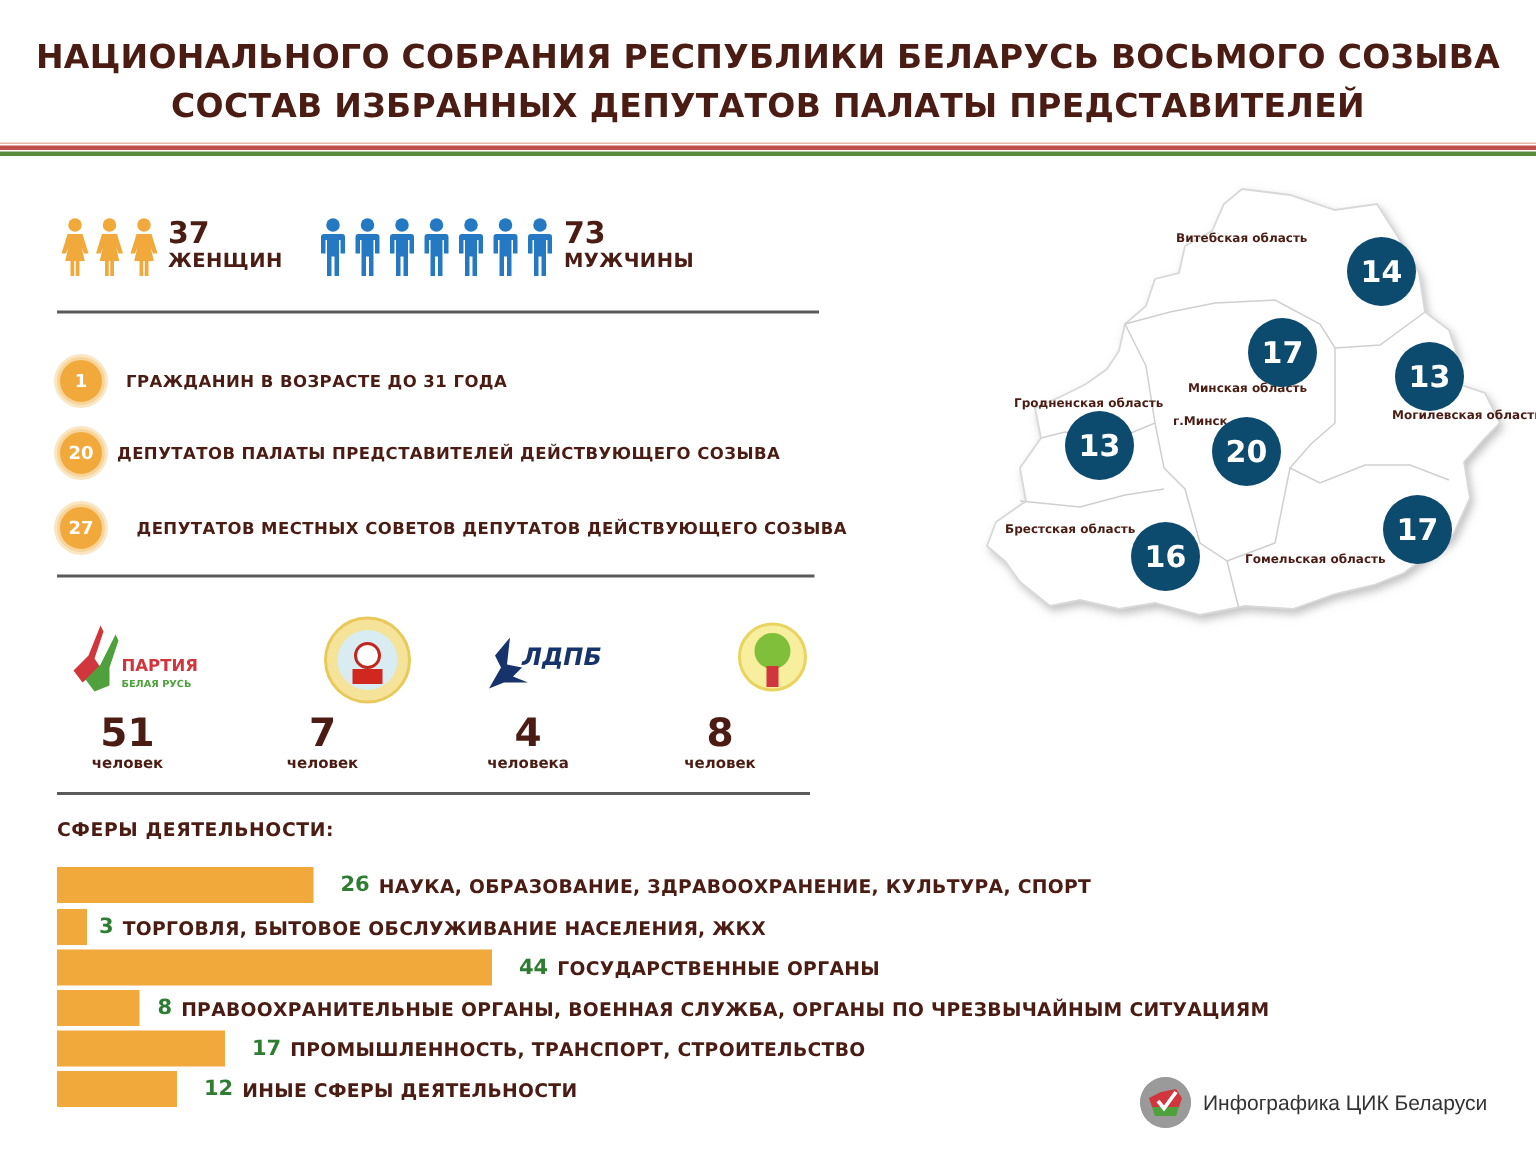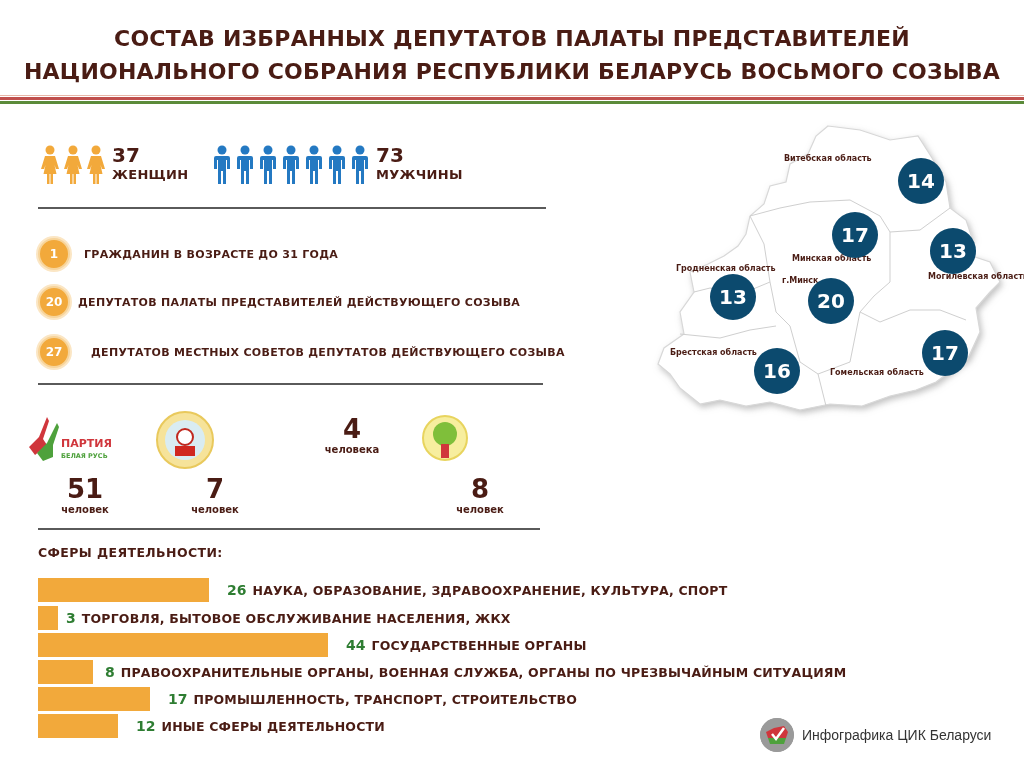--- a/index.html
+++ b/index.html
@@ -26,21 +26,21 @@
 
   .hr { position: absolute; left: 38px; height: 2px; background: #5a5a5a; }
 
   .fact { position: absolute; left: 38px; display: flex; align-items: center; }
   .fact .badge { width: 32px; height: 32px; border-radius: 50%; background: #f2a93b;
                  border: 2px solid #f7d49a; color: #fff; font-weight: bold; font-size: 12px;
                  display: flex; align-items: center; justify-content: center; box-shadow: 0 0 0 2px #fbe6c4; }
   .fact .txt { margin-left: 14px; font-weight: bold; font-size: 11px; letter-spacing: 0.3px; white-space: nowrap; }
 
   .party { position: absolute; top: 410px; width: 120px; text-align: center; }
-  .party .logo { height: 60px; display: flex; align-items: center; justify-content: flex-start; }
+  .party .logo { height: 60px; display: flex; align-items: center; justify-content: flex-end; }
   .party .num { font-weight: bold; font-size: 26px; line-height: 30px; margin-top: 4px; }
   .party .unit { font-weight: bold; font-size: 10px; color: #4a1c14; }
 
   .section-label { position: absolute; left: 38px; top: 545px; font-weight: bold; font-size: 12.5px; letter-spacing: 0.4px; text-align: right; }
 
   .bar-row { position: absolute; left: 38px; height: 24px; display: flex; align-items: center; }
   .bar { height: 24px; background: #f2a93b; }
   .bar-val { font-weight: bold; color: #2e7d32; font-size: 14px; margin-left: 8px; }
   .bar-lbl { font-weight: bold; font-size: 12.5px; margin-left: 6px; letter-spacing: 0.2px; white-space: nowrap; }
 
@@ -51,22 +51,22 @@
                    color: #fff; font-weight: bold; font-size: 20px; display: flex; align-items: center; justify-content: center; }
 
   .footer { position: absolute; left: 760px; top: 718px; display: flex; align-items: center; }
   .footer .flogo { width: 34px; height: 34px; border-radius: 50%; background: #9a9a9a; position: relative; overflow: hidden; }
   .footer .ftext { margin-left: 8px; font-family: "Liberation Sans", sans-serif; font-size: 14px; color: #333; }
 </style>
 </head>
 <body>
 
 <div class="title">
+  <span class="title-line">НАЦИОНАЛЬНОГО СОБРАНИЯ РЕСПУБЛИКИ БЕЛАРУСЬ ВОСЬМОГО СОЗЫВА</span>
   <span class="title-line">СОСТАВ ИЗБРАННЫХ ДЕПУТАТОВ ПАЛАТЫ ПРЕДСТАВИТЕЛЕЙ</span>
-  <span class="title-line">НАЦИОНАЛЬНОГО СОБРАНИЯ РЕСПУБЛИКИ БЕЛАРУСЬ ВОСЬМОГО СОЗЫВА</span>
 </div>
 <div class="stripe thin"></div>
 <div class="stripe red"></div>
 <div class="stripe green"></div>
 
 <div class="people" style="left:40px;">
   <div class="figs">
     <div class="fig">
       <svg viewBox="0 0 20 40">
           <circle cx="10" cy="5" r="4.5" fill="#f2a93b"></circle>
@@ -180,20 +180,26 @@
       <circle cx="30" cy="30" r="20" fill="#d9ecf2"></circle>
       <circle cx="30" cy="27" r="8" fill="#fff" stroke="#c0281f" stroke-width="2"></circle>
       <rect x="20" y="36" width="20" height="10" fill="#d0281f"></rect>
     </svg>
   </div>
   <div class="num">7</div>
   <div class="unit">человек</div>
 </div>
 
 <div class="party" style="left:292px;">
+  <div class="logo">
+    <svg width="90" height="50" viewBox="0 0 90 50">
+      <path d="M4 44 L12 30 L8 22 L18 10 L16 28 L26 30 L20 36 L30 40 L14 40 Z" fill="#16336b"></path>
+      <text x="26" y="28" font-family="DejaVu Sans, sans-serif" font-size="16" font-style="italic" font-weight="bold" fill="#16336b">ЛДПБ</text>
+    </svg>
+  </div>
   <div class="num">4</div>
   <div class="unit">человека</div>
 </div>
 
 <div class="party" style="left:420px;">
   <div class="logo">
     <svg width="50" height="56" viewBox="0 0 50 56">
       <circle cx="25" cy="26" r="22" fill="#f7ee9e" stroke="#e8d45e" stroke-width="2"></circle>
       <circle cx="25" cy="22" r="12" fill="#7fbf3a"></circle>
       <rect x="21" y="32" width="8" height="14" fill="#d0363c"></rect>

